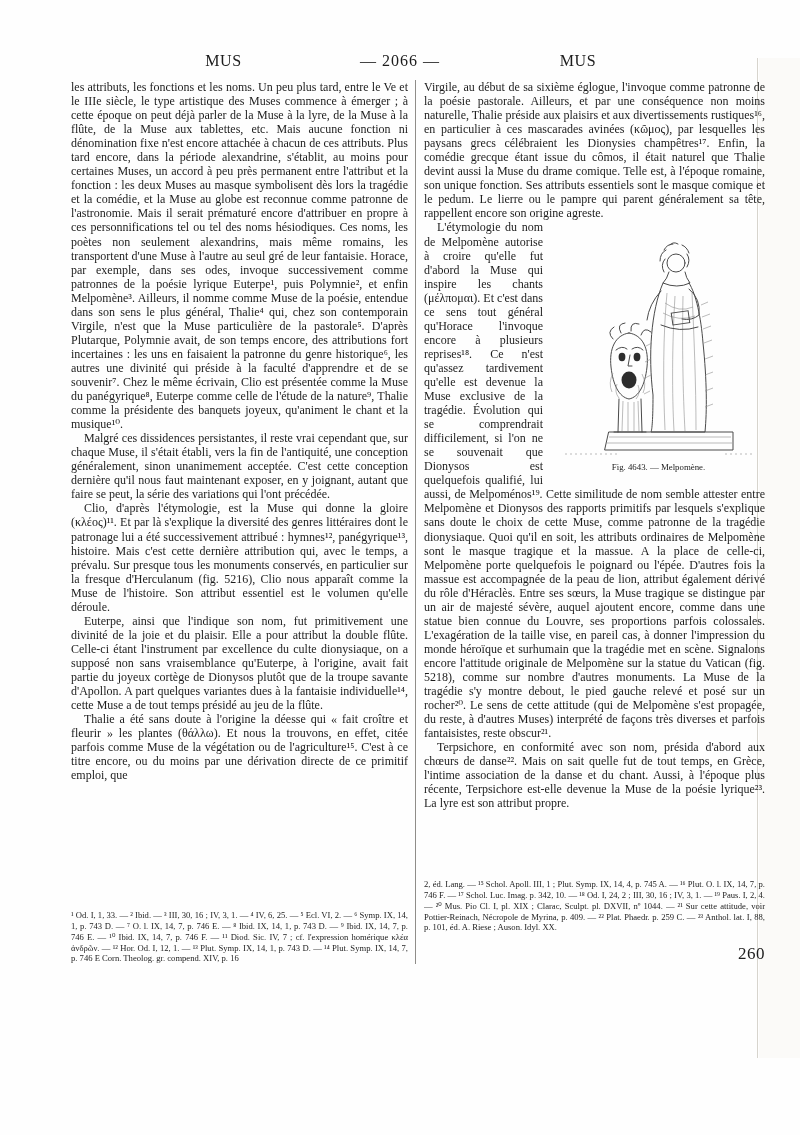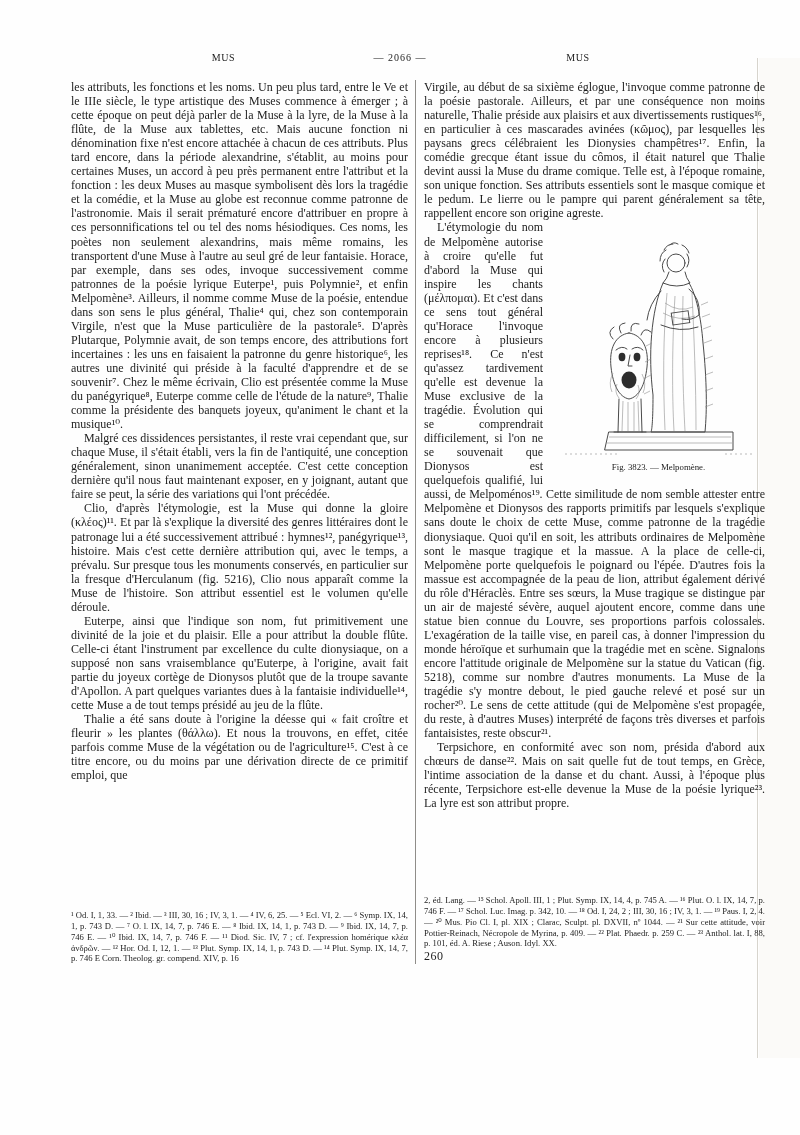--- a/index.html
+++ b/index.html
@@ -2,35 +2,35 @@
 <html><head>
 <meta charset="utf-8">
 <style>
   html,body{margin:0;padding:0;}
   .page{
     position:relative;width:800px;height:1135px;background:#fefefe;
     font-family:"Liberation Serif","DejaVu Serif",serif;color:#1c1c1c;overflow:hidden;
   }
   .scan-edge{position:absolute;left:757px;top:58px;width:1px;height:1000px;background:#d7d4cd;}
   .scan-edge2{position:absolute;left:759px;top:58px;width:41px;height:1000px;background:#fbfaf8;}
-  .header{position:absolute;top:52px;left:0;width:800px;height:20px;font-size:10px;letter-spacing:.6px;}
+  .header{position:absolute;top:52px;left:0;width:800px;height:20px;font-size:16px;letter-spacing:.6px;}
   .header .h-left{position:absolute;left:55px;width:337px;text-align:center;}
   .header .h-center{position:absolute;left:300px;width:200px;text-align:center;letter-spacing:1px;}
   .header .h-right{position:absolute;left:408px;width:340px;text-align:center;}
   .columns{position:absolute;top:80px;left:71px;width:694px;display:flex;align-items:stretch;}
   .col{display:flex;flex-direction:column;height:884px;}
   .col-left{width:337px;}
   .col-right{width:341px;}
   .divider{width:1px;background:#8f8d89;margin-left:7px;margin-right:8px;}
   .main-text{text-align:justify;font-size:12px;line-height:14.05px;}
   .para{text-indent:13px;}
   .para.noindent{text-indent:0;}
   .footnotes{margin-top:auto;font-size:8.6px;line-height:10.7px;text-align:justify;color:#222;}
   .signature{font-size:11.5px;font-weight:bold;padding-left:32px;margin-top:1px;}
-  .pageno{font-size:12px;text-align:left;margin-top:0;letter-spacing:.5px;}
+  .pageno{font-size:17px;text-align:right;margin-top:11px;letter-spacing:.5px;}
   .fig-float{float:right;width:213px;margin:13px 0 3px 9px;text-align:center;text-indent:0;}
   .fig-float svg{display:block;margin:0 auto;}
   .fig-caption{display:block;font-size:8.8px;line-height:10px;margin-top:5px;color:#222;}
   .etch{stroke:#4a4a4a;fill:none;stroke-width:1;stroke-linecap:round;}
   .etch-light{stroke:#8e8e8e;fill:none;stroke-width:.6;}
   .etch-dark{fill:#2d2d2d;stroke:none;}
 </style>
 </head>
 <body>
 
@@ -98,21 +98,21 @@
               <path class="etch" d="M75,122 l-2,11 l4,0"></path>
               <ellipse class="etch-dark" cx="74" cy="147" rx="7.5" ry="8.5"></ellipse>
               <path class="etch-light" d="M58,140 q-5,10 -1,19 M62,151 q-3,8 2,14 M87,141 q5,10 1,19 M83,152 q3,8 -2,14"></path>
 
               <path class="etch" d="M64,166 L63,199 M86,166 L87,199 M59,199 L91,199"></path>
               <path class="etch-light" d="M68,168 L67,198 M73,169 L73,198 M79,169 L79,198 M83,168 L84,198"></path>
 
               <path class="etch-light" d="M146,72 l7,-3 M147,84 l8,-3 M148,96 l8,-3 M149,110 l8,-3 M150,126 l8,-3 M150,142 l8,-3 M150,158 l8,-3 M150,174 l8,-3"></path>
               <path class="etch-light" d="M97,110 l-6,3 M96,126 l-6,3 M96,142 l-6,3 M95,158 l-6,3"></path>
             </svg>
-            <span class="fig-caption">Fig. 3823. — Melpomène.</span>
+            <span class="fig-caption">Fig. 4643. — Melpomène.</span>
           </span>
           <span>L'étymologie du nom de Melpomène autorise à croire qu'elle fut d'abord la Muse qui inspire les chants (μέλπομαι). Et c'est dans ce sens tout général qu'Horace l'invoque encore à plusieurs reprises¹⁸. Ce n'est qu'assez tardivement qu'elle est devenue la Muse exclusive de la tragédie. Évolution qui se comprendrait difficilement, si l'on ne se souvenait que Dionysos est quelquefois qualifié, lui aussi, de Melpoménos¹⁹. Cette similitude de nom semble attester entre Melpomène et Dionysos des rapports primitifs par lesquels s'explique sans doute le choix de cette Muse, comme patronne de la tragédie dionysiaque. Quoi qu'il en soit, les attributs ordinaires de Melpomène sont le masque tragique et la massue. A la place de celle-ci, Melpomène porte quelquefois le poignard ou l'épée. D'autres fois la massue est accompagnée de la peau de lion, attribut également dérivé du rôle d'Héraclès. Entre ses sœurs, la Muse tragique se distingue par un air de majesté sévère, auquel ajoutent encore, comme dans une statue bien connue du Louvre, ses proportions parfois colossales. L'exagération de la taille vise, en pareil cas, à donner l'impression du monde héroïque et surhumain que la tragédie met en scène. Signalons encore l'attitude originale de Melpomène sur la statue du Vatican (fig. 5218), comme sur nombre d'autres monuments. La Muse de la tragédie s'y montre debout, le pied gauche relevé et posé sur un rocher²⁰. Le sens de cette attitude (qui de Melpomène s'est propagée, du reste, à d'autres Muses) interprété de façons très diverses et parfois fantaisistes, reste obscur²¹.</span>
         </div>
         <div class="para">Terpsichore, en conformité avec son nom, présida d'abord aux chœurs de danse²². Mais on sait quelle fut de tout temps, en Grèce, l'intime association de la danse et du chant. Aussi, à l'époque plus récente, Terpsichore est-elle devenue la Muse de la poésie lyrique²³. La lyre est son attribut propre.</div>
       </div>
       <div class="footnotes">2, éd. Lang. — ¹⁵ Schol. Apoll. III, 1 ; Plut. Symp. IX, 14, 4, p. 745 A. — ¹⁶ Plut. O. l. IX, 14, 7, p. 746 F. — ¹⁷ Schol. Luc. Imag. p. 342, 10. — ¹⁸ Od. I, 24, 2 ; III, 30, 16 ; IV, 3, 1. — ¹⁹ Paus. I, 2, 4. — ²⁰ Mus. Pio Cl. I, pl. XIX ; Clarac, Sculpt. pl. DXVII, nº 1044. — ²¹ Sur cette attitude, voir Pottier-Reinach, Nécropole de Myrina, p. 409. — ²² Plat. Phaedr. p. 259 C. — ²³ Anthol. lat. I, 88, p. 101, éd. A. Riese ; Auson. Idyl. XX.</div>
       <div class="pageno">260</div>
     </div>
 
   </div>

